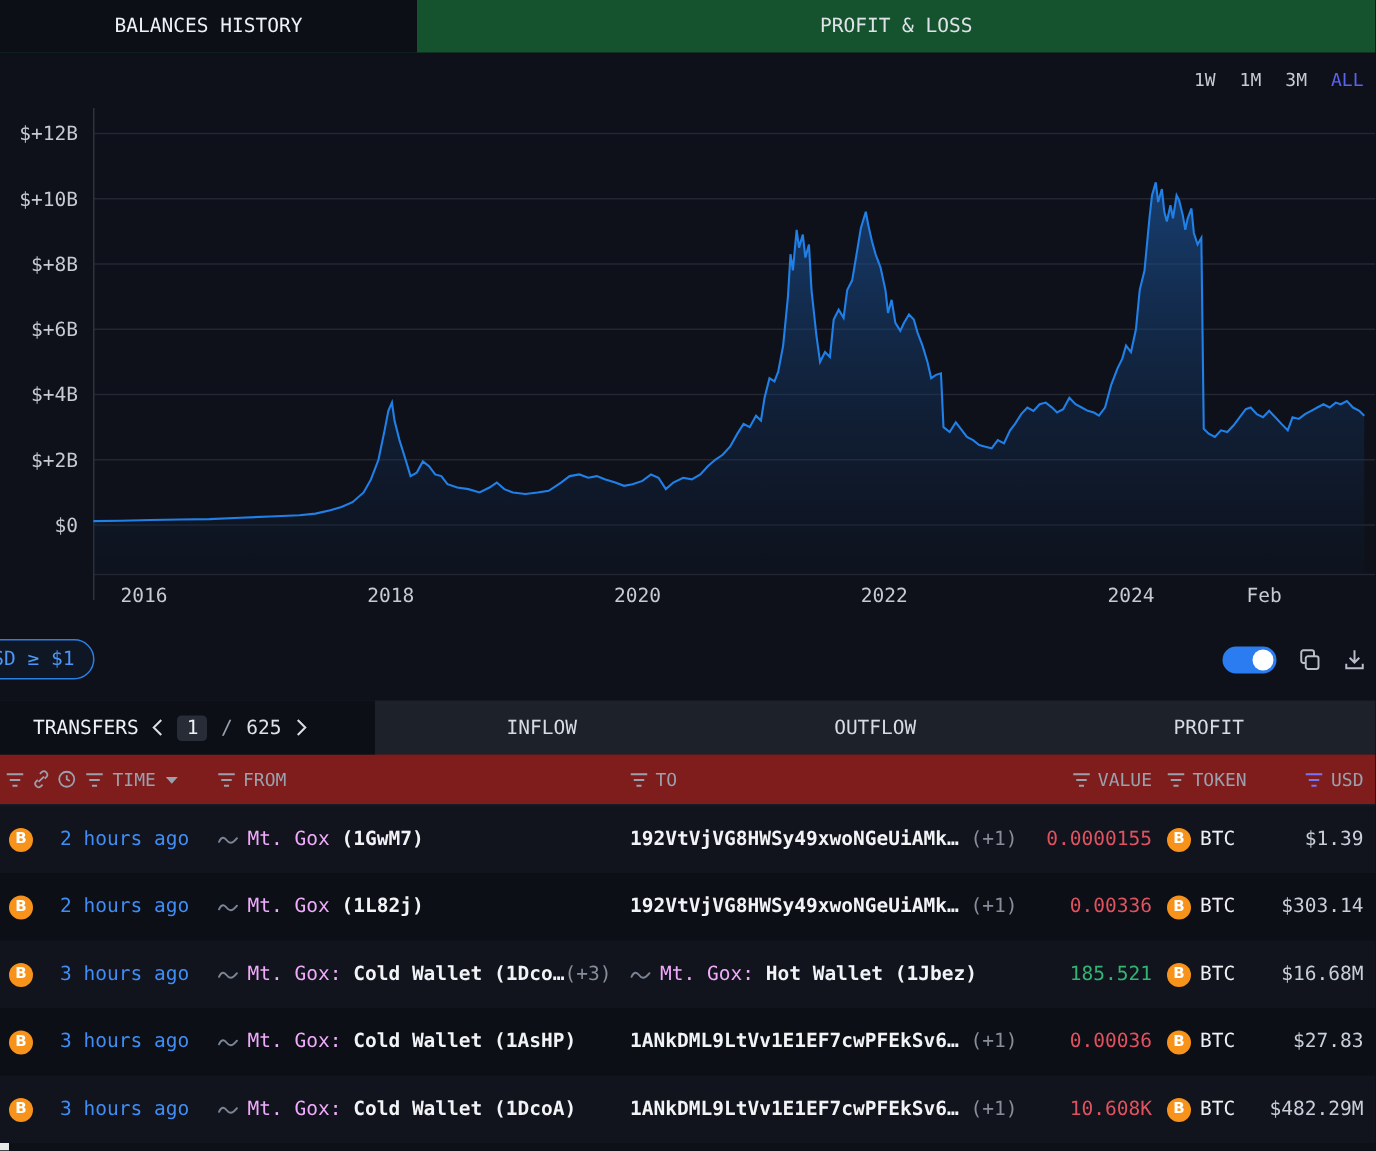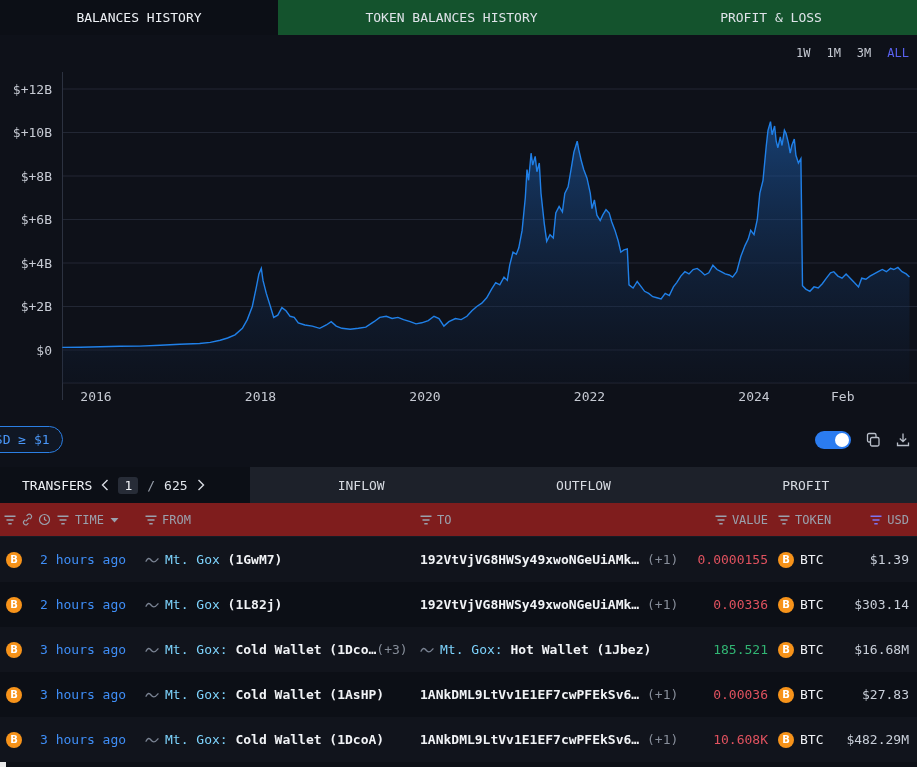--- a/index.html
+++ b/index.html
@@ -52,41 +52,38 @@
   .c-from { width: 280px; display: flex; align-items: center; padding-left: 5px; flex: none; }
   .c-to { width: 258px; display: flex; align-items: center; flex: none; }
   .c-value { width: 90px; display: flex; align-items: center; justify-content: flex-end; flex: none; }
   .c-token { width: 70px; display: flex; align-items: center; padding-left: 10px; flex: none; }
   .c-usd { flex: 1; display: flex; align-items: center; justify-content: flex-end; padding-right: 8px; color: #c9cfd9; }
   .thead .c-usd, .thead .c-value, .thead .c-token { color: #9aa1ad; gap: 5px; }
   .hgap { margin-right: 5px; display: flex; }
   .trow { height: 45px; display: flex; align-items: center; font-size: 13px; }
   .trow.odd { background: #11141c; }
   .trow.even { background: #0c0f16; }
-  .dim { color: #7dd3fc; }
+  .dim { color: #f0abfc; }
   .strong { color: #f1f3f6; font-weight: bold; }
   .xtra { color: #878e9a; }
   .c-value.neg { color: #e0525f; }
   .c-value.pos { color: #31b573; }
   .tok { margin-left: 6px; color: #eef0f4; }
   .btc { width: 16px; height: 16px; border-radius: 50%; background: #f7931a; color: #fff; font-size: 10px; font-weight: bold; display: inline-flex; align-items: center; justify-content: center; flex: none; font-family: "DejaVu Sans", sans-serif; }
   .squig { margin-right: 6px; flex: none; }
   
   .bottom-strip { height: 5px; background: #0d1017; position: relative; }
   .artifact { position: absolute; left: 0; top: 0; width: 6px; height: 5px; background: #e9e9e9; }
 </style>
 </head>
 <body>
 
 <div class="topbar">
   <div class="tab active tw1">
       <span>BALANCES HISTORY</span>
-    </div>
-  <div class="tab tw2">
-      <span>TOKEN BALANCES HISTORY</span>
     </div>
   <div class="tab tw3">
       <span>PROFIT &amp; LOSS</span>
     </div>
 </div>
 
 <div class="range-row">
   <span class="range-opt">1W</span>
   <span class="range-opt">1M</span>
   <span class="range-opt">3M</span>

